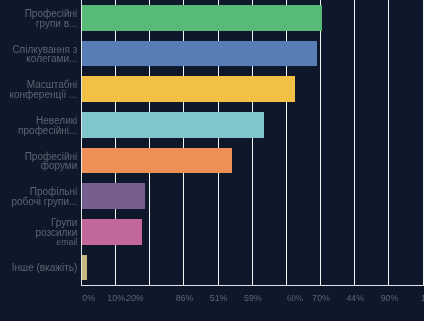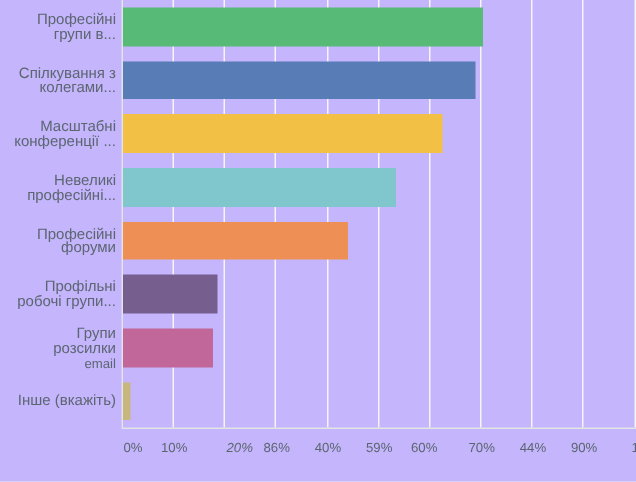--- a/index.html
+++ b/index.html
@@ -1,18 +1,18 @@
 <!DOCTYPE html>
 <html><head>
 <meta charset="utf-8">
 <style>
   html,body{margin:0;padding:0;}
   body{width:424px;height:321px;background:#ffffff;overflow:hidden;
        font-family:"Liberation Sans",sans-serif;}
-  #chart{position:relative;width:424px;height:321px;background:#c4b5fd;}
+  #chart{position:relative;width:424px;height:321px;background:#0f172a;}
   .gridline{position:absolute;top:0;width:1px;}
   .axisline{position:absolute;height:1px;}
   .bar{position:absolute;}
   .catlabel{position:absolute;text-align:right;color:#5c6670;font-size:10px;
             line-height:9.7px;width:160px;transform:translateZ(0);}
   .catlabel .latin{font-size:8.8px;position:relative;top:0.8px;}
   .ticklabel{position:absolute;top:293px;color:#5c6670;font-size:8.8px;
              line-height:10px;white-space:nowrap;transform:translateZ(0);}
 </style>
 </head>
@@ -78,24 +78,24 @@
     <div class="catlabel" style="right: 346.7px; top: 263.412px;">
       <div>Інше (вкажіть)</div>
     </div>
   </div>
 
   <div class="axisline" id="xaxis" style="left: 81px; top: 285.4px; width: 342.6px; background: rgb(226, 228, 229);"></div>
 
   <div id="ticks">
     <div class="ticklabel" style="left: 82.3px;">0%</div>
     <div class="ticklabel" style="left: 107.355px;">10%</div>
-    <div class="ticklabel" style="left: 151px; font-style: italic;">20%</div>
+    <div class="ticklabel" style="left: 126px; font-style: italic;">20%</div>
     <div class="ticklabel" style="left: 175.675px;">86%</div>
-    <div class="ticklabel" style="left: 209.835px;">40%</div>
+    <div class="ticklabel" style="left: 209.835px;">51%</div>
     <div class="ticklabel" style="left: 243.995px;">59%</div>
-    <div class="ticklabel" style="left: 274px;">60%</div>
+    <div class="ticklabel" style="left: 287px; font-family: Liberation Serif, serif;">60%</div>
     <div class="ticklabel" style="left: 312.315px;">70%</div>
     <div class="ticklabel" style="left: 346.475px;">44%</div>
     <div class="ticklabel" style="left: 380.635px; text-align: center;">90%</div>
     <div class="ticklabel" style="left: 421px;">100%</div>
   </div>
 
 </div>
 
 </body></html>

